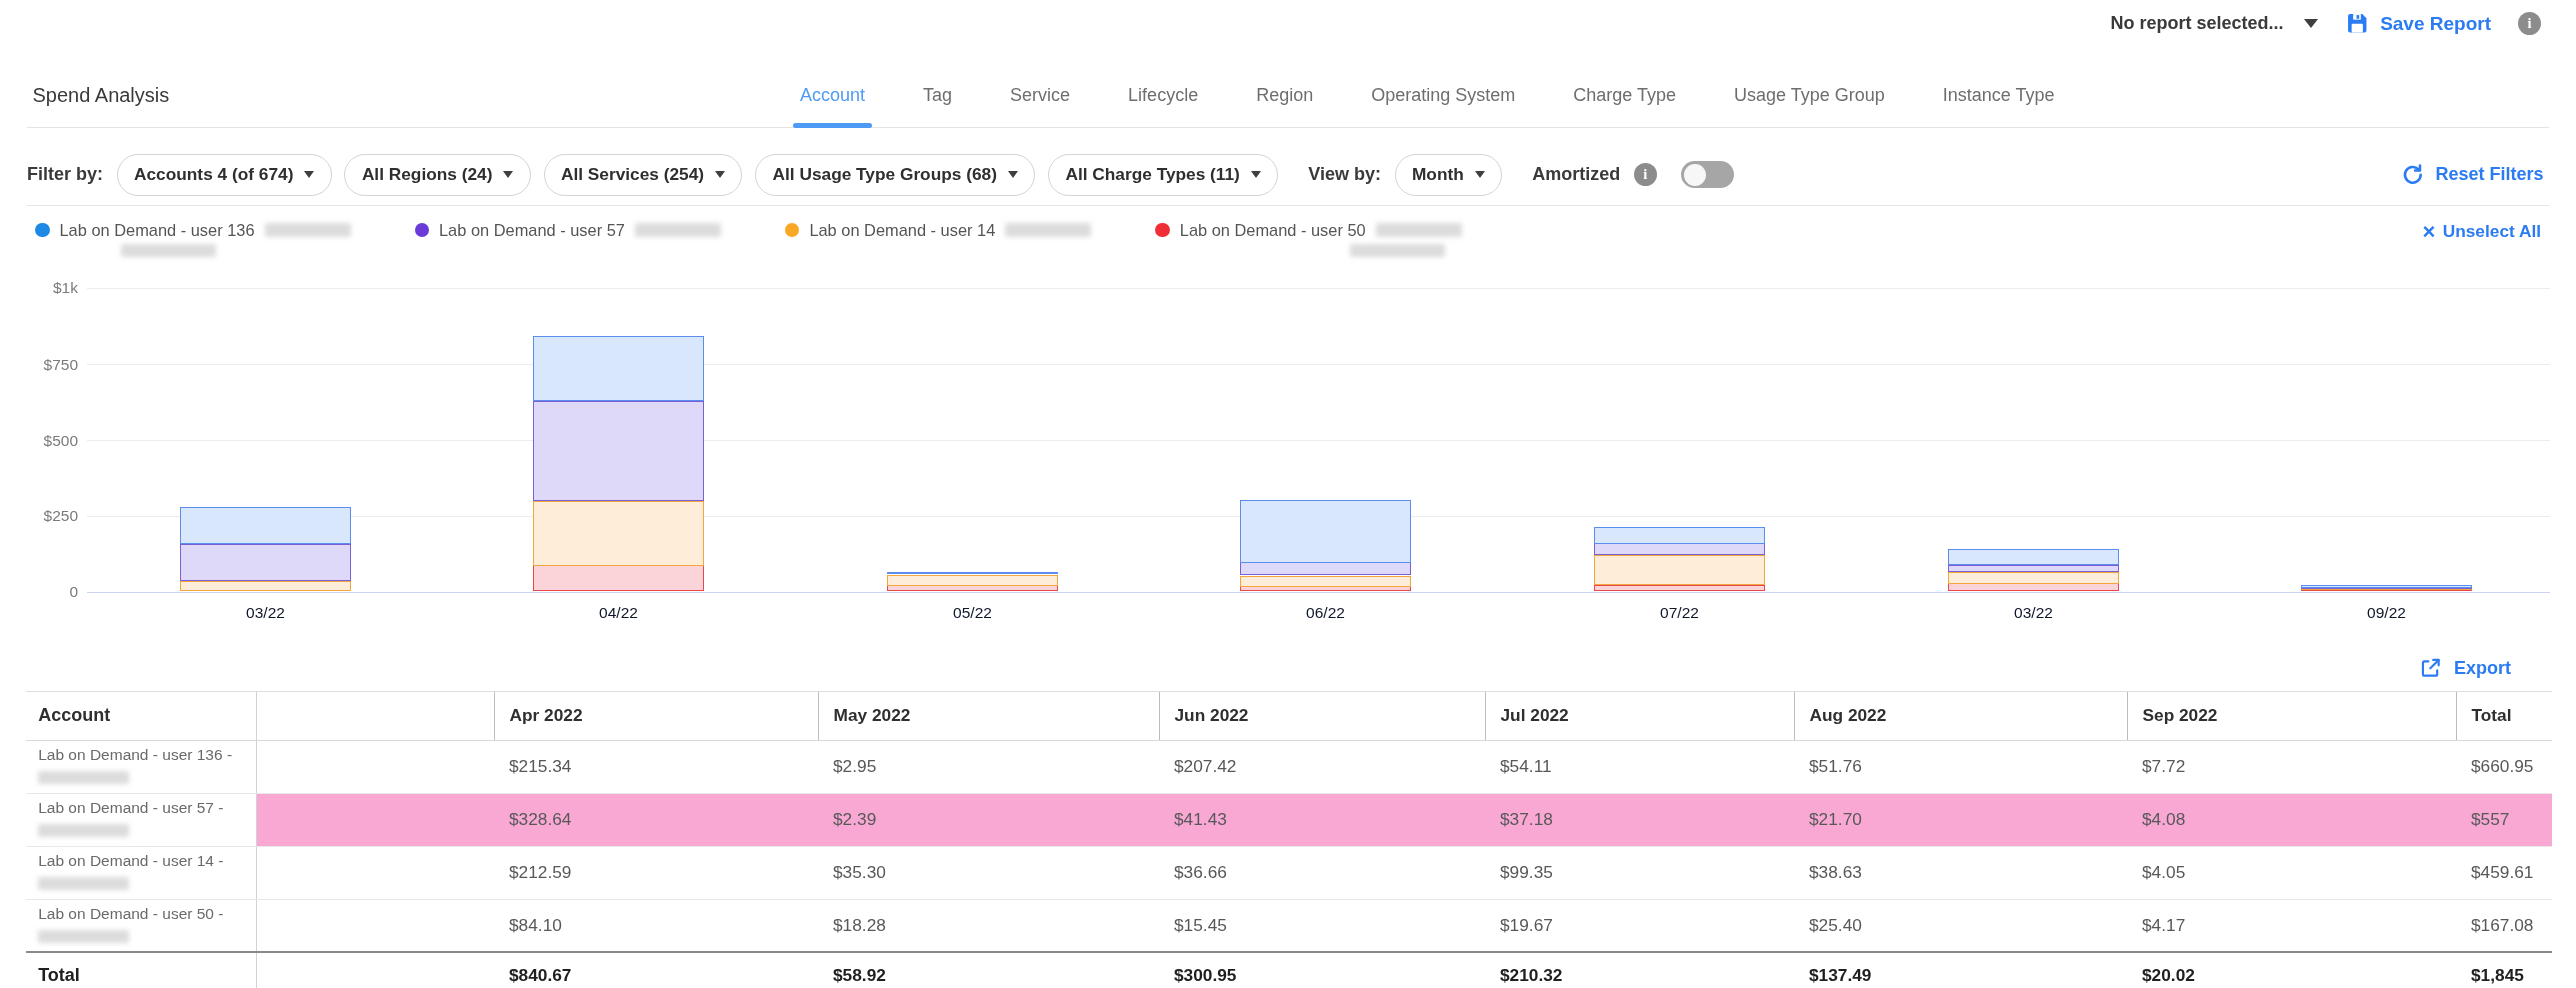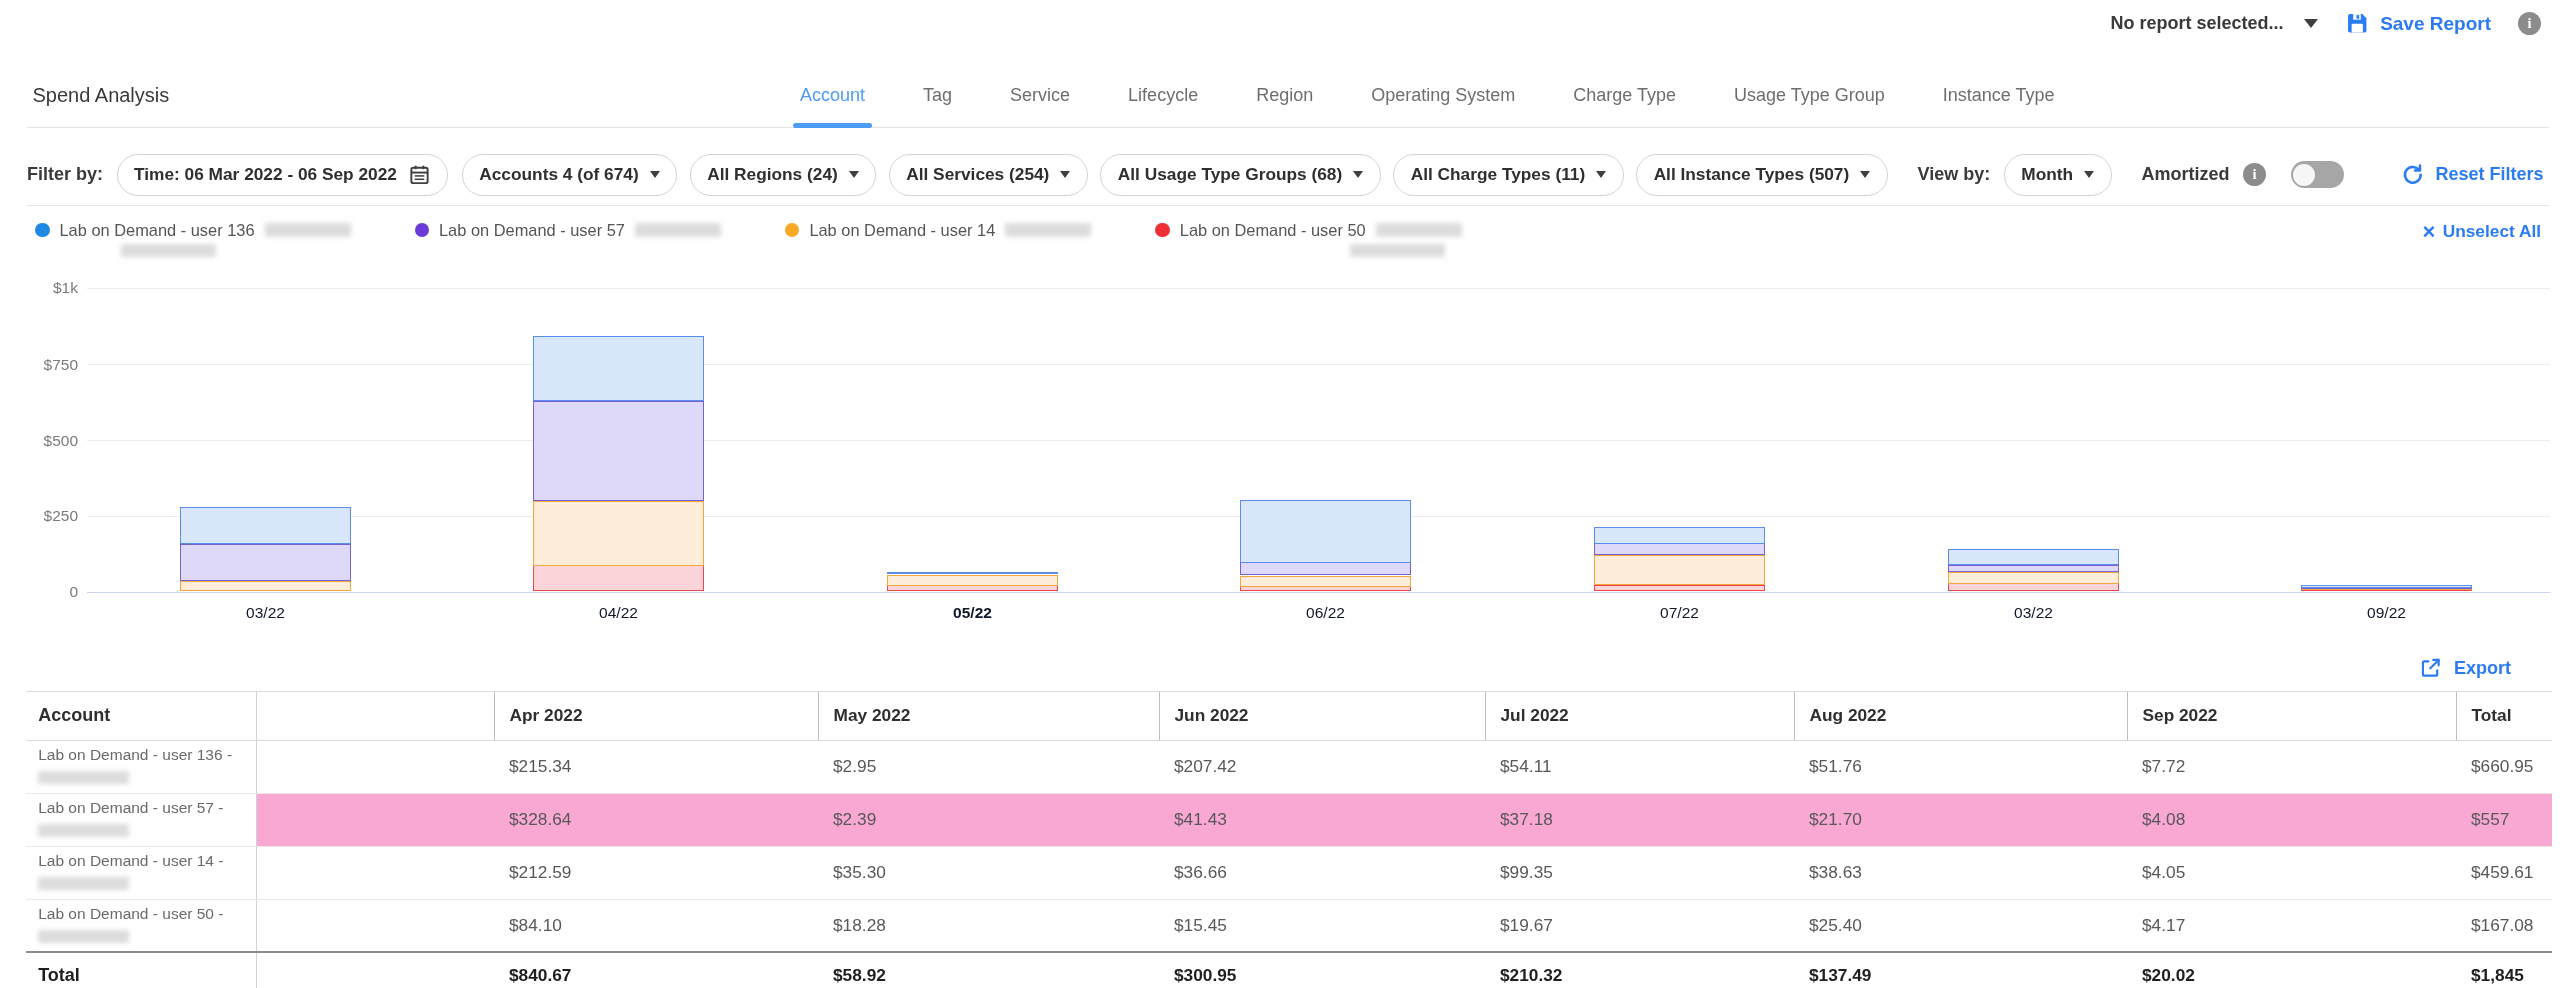--- a/index.html
+++ b/index.html
@@ -106,54 +106,39 @@
       <span class="tab">Region</span>
       <span class="tab">Operating System</span>
       <span class="tab">Charge Type</span>
       <span class="tab">Usage Type Group</span>
       <span class="tab">Instance Type</span>
     </div>
 </div>
 
 <div class="filter-row">
   <span class="filter-label">Filter by:</span>
-  <div class="pill">
-    <span>Time: 06 Mar 2022 - 06 Sep 2022</span>
-    <svg width="23" height="23" viewBox="0 0 24 24" fill="none" stroke="#3f3f3f" stroke-width="2">
-      <rect x="3.5" y="5" width="17" height="16" rx="2"></rect>
-      <line x1="3.5" y1="10" x2="20.5" y2="10"></line>
-      <line x1="8" y1="2.8" x2="8" y2="6.5"></line>
-      <line x1="16" y1="2.8" x2="16" y2="6.5"></line>
-      <line x1="7" y1="13.5" x2="17" y2="13.5" stroke-width="1.6"></line>
-      <line x1="7" y1="17" x2="17" y2="17" stroke-width="1.6"></line>
-    </svg>
-  </div>
   <div class="pills">
       <div class="pill">
         <span>Accounts 4 (of 674)</span>
         <span class="caret sm"></span>
       </div>
       <div class="pill">
         <span>All Regions (24)</span>
         <span class="caret sm"></span>
       </div>
       <div class="pill">
         <span>All Services (254)</span>
         <span class="caret sm"></span>
       </div>
       <div class="pill">
         <span>All Usage Type Groups (68)</span>
         <span class="caret sm"></span>
       </div>
       <div class="pill">
         <span>All Charge Types (11)</span>
-        <span class="caret sm"></span>
-      </div>
-      <div class="pill">
-        <span>All Instance Types (507)</span>
         <span class="caret sm"></span>
       </div>
     </div>
   <span class="viewby-label">View by:</span>
   <div class="pill">
     <span>Month</span>
     <span class="caret sm"></span>
   </div>
   <span class="amortized-label">Amortized</span>
   <span class="info">i</span>
@@ -214,21 +199,21 @@
     <div class="seg" style="left: 153px; width: 171px; bottom: 100px; height: 37px; background: rgb(216, 231, 251); border-color: rgb(91, 141, 239);"></div>
     <div class="xtick" style="left: 184px; top: 327px;">03/22</div>
     <div class="seg" style="left: 506px; width: 171px; bottom: 53px; height: 25.5px; background: rgb(250, 212, 216); border-color: rgb(232, 71, 75);"></div>
     <div class="seg" style="left: 506px; width: 171px; bottom: 78px; height: 65px; background: rgb(253, 237, 217); border-color: rgb(243, 166, 59);"></div>
     <div class="seg" style="left: 506px; width: 171px; bottom: 143px; height: 100px; background: rgb(222, 217, 248); border-color: rgb(123, 95, 212);"></div>
     <div class="seg" style="left: 506px; width: 171px; bottom: 243px; height: 65px; background: rgb(216, 231, 251); border-color: rgb(91, 141, 239);"></div>
     <div class="xtick" style="left: 537px; top: 327px;">04/22</div>
     <div class="seg" style="left: 860px; width: 171px; bottom: 53px; height: 5.5px; background: rgb(250, 212, 216); border-color: rgb(232, 71, 75);"></div>
     <div class="seg" style="left: 860px; width: 171px; bottom: 58px; height: 10.7px; background: rgb(253, 237, 217); border-color: rgb(243, 166, 59);"></div>
     <div class="seg" style="left: 860px; width: 171px; bottom: 70px; height: 1.8px; background: rgb(216, 231, 251); border-color: rgb(91, 141, 239);"></div>
-    <div class="xtick" style="left: 891px; top: 327px; font-weight: bold;">05/22</div>
+    <div class="xtick" style="left: 891px; top: 327px;">05/22</div>
     <div class="seg" style="left: 1213px; width: 171px; bottom: 53px; height: 4.7px; background: rgb(250, 212, 216); border-color: rgb(232, 71, 75);"></div>
     <div class="seg" style="left: 1213px; width: 171px; bottom: 57px; height: 11px; background: rgb(253, 237, 217); border-color: rgb(243, 166, 59);"></div>
     <div class="seg" style="left: 1213px; width: 171px; bottom: 69px; height: 12.6px; background: rgb(222, 217, 248); border-color: rgb(123, 95, 212);"></div>
     <div class="seg" style="left: 1213px; width: 171px; bottom: 81px; height: 63px; background: rgb(216, 231, 251); border-color: rgb(91, 141, 239);"></div>
     <div class="xtick" style="left: 1244px; top: 327px;">06/22</div>
     <div class="seg" style="left: 1567px; width: 171px; bottom: 53px; height: 6px; background: rgb(250, 212, 216); border-color: rgb(232, 71, 75);"></div>
     <div class="seg" style="left: 1567px; width: 171px; bottom: 59px; height: 30px; background: rgb(253, 237, 217); border-color: rgb(243, 166, 59);"></div>
     <div class="seg" style="left: 1567px; width: 171px; bottom: 89px; height: 11.3px; background: rgb(222, 217, 248); border-color: rgb(123, 95, 212);"></div>
     <div class="seg" style="left: 1567px; width: 171px; bottom: 100px; height: 16.4px; background: rgb(216, 231, 251); border-color: rgb(91, 141, 239);"></div>
     <div class="xtick" style="left: 1598px; top: 327px;">07/22</div>

